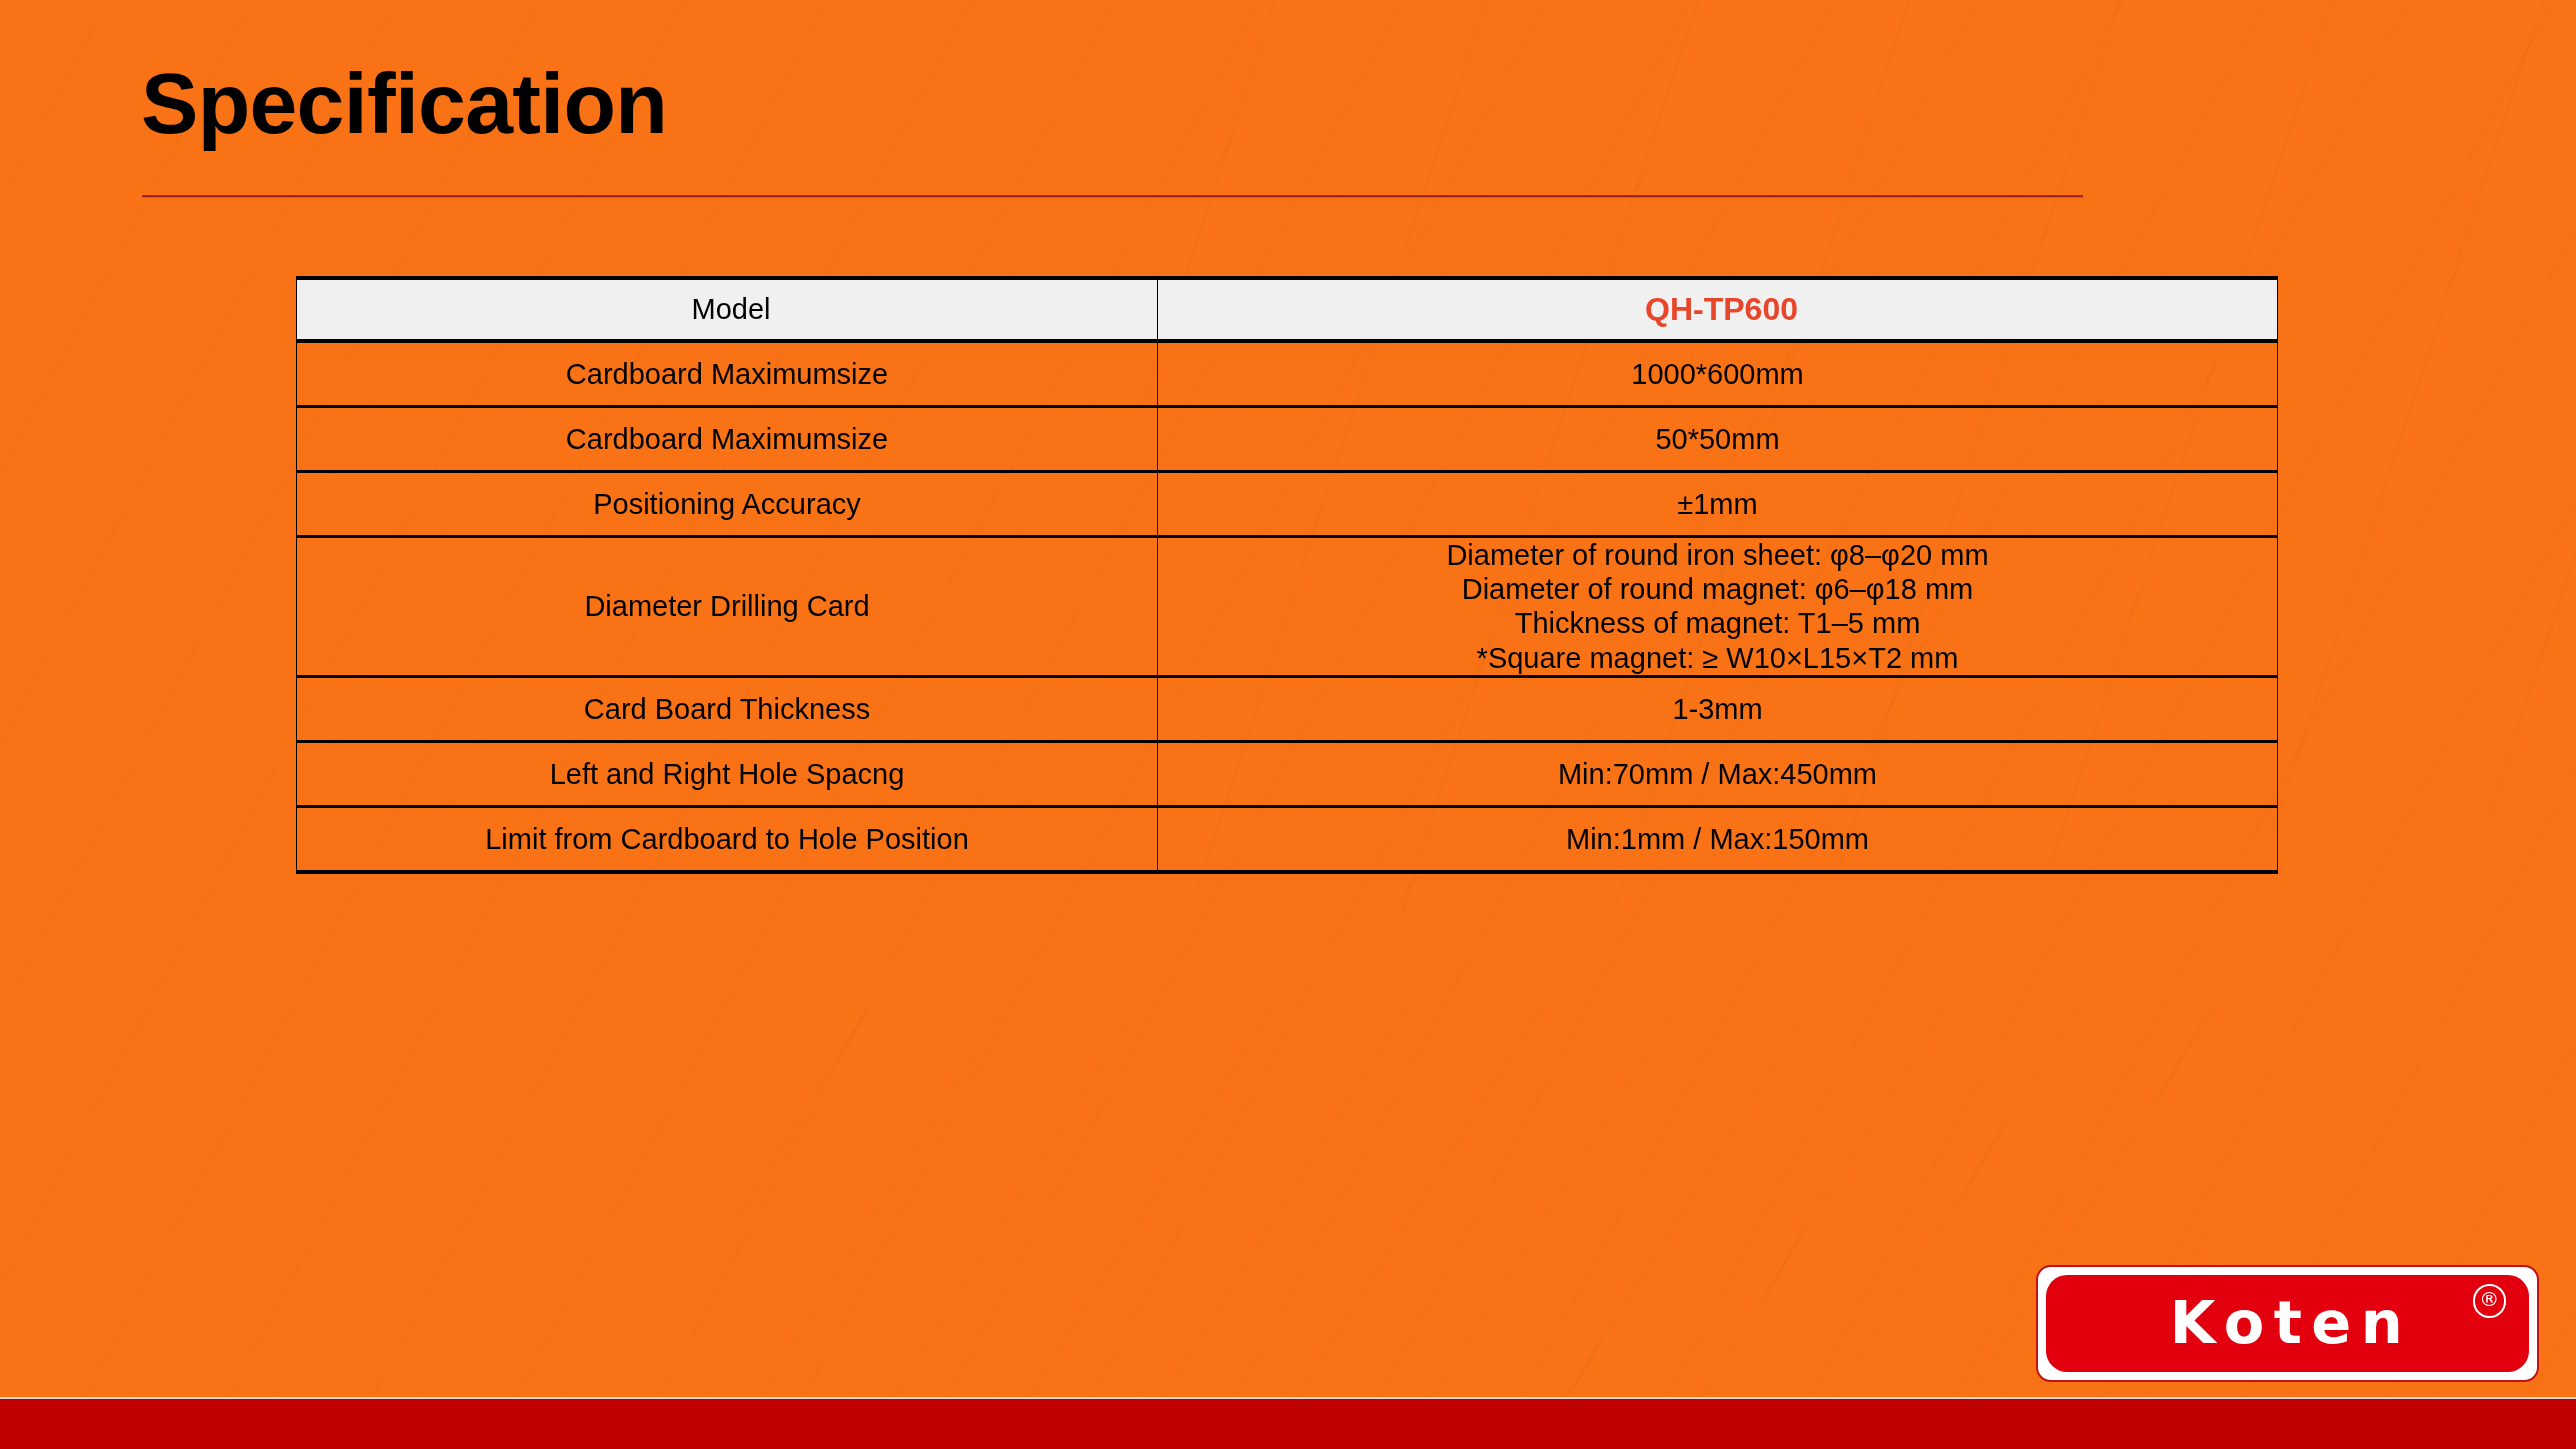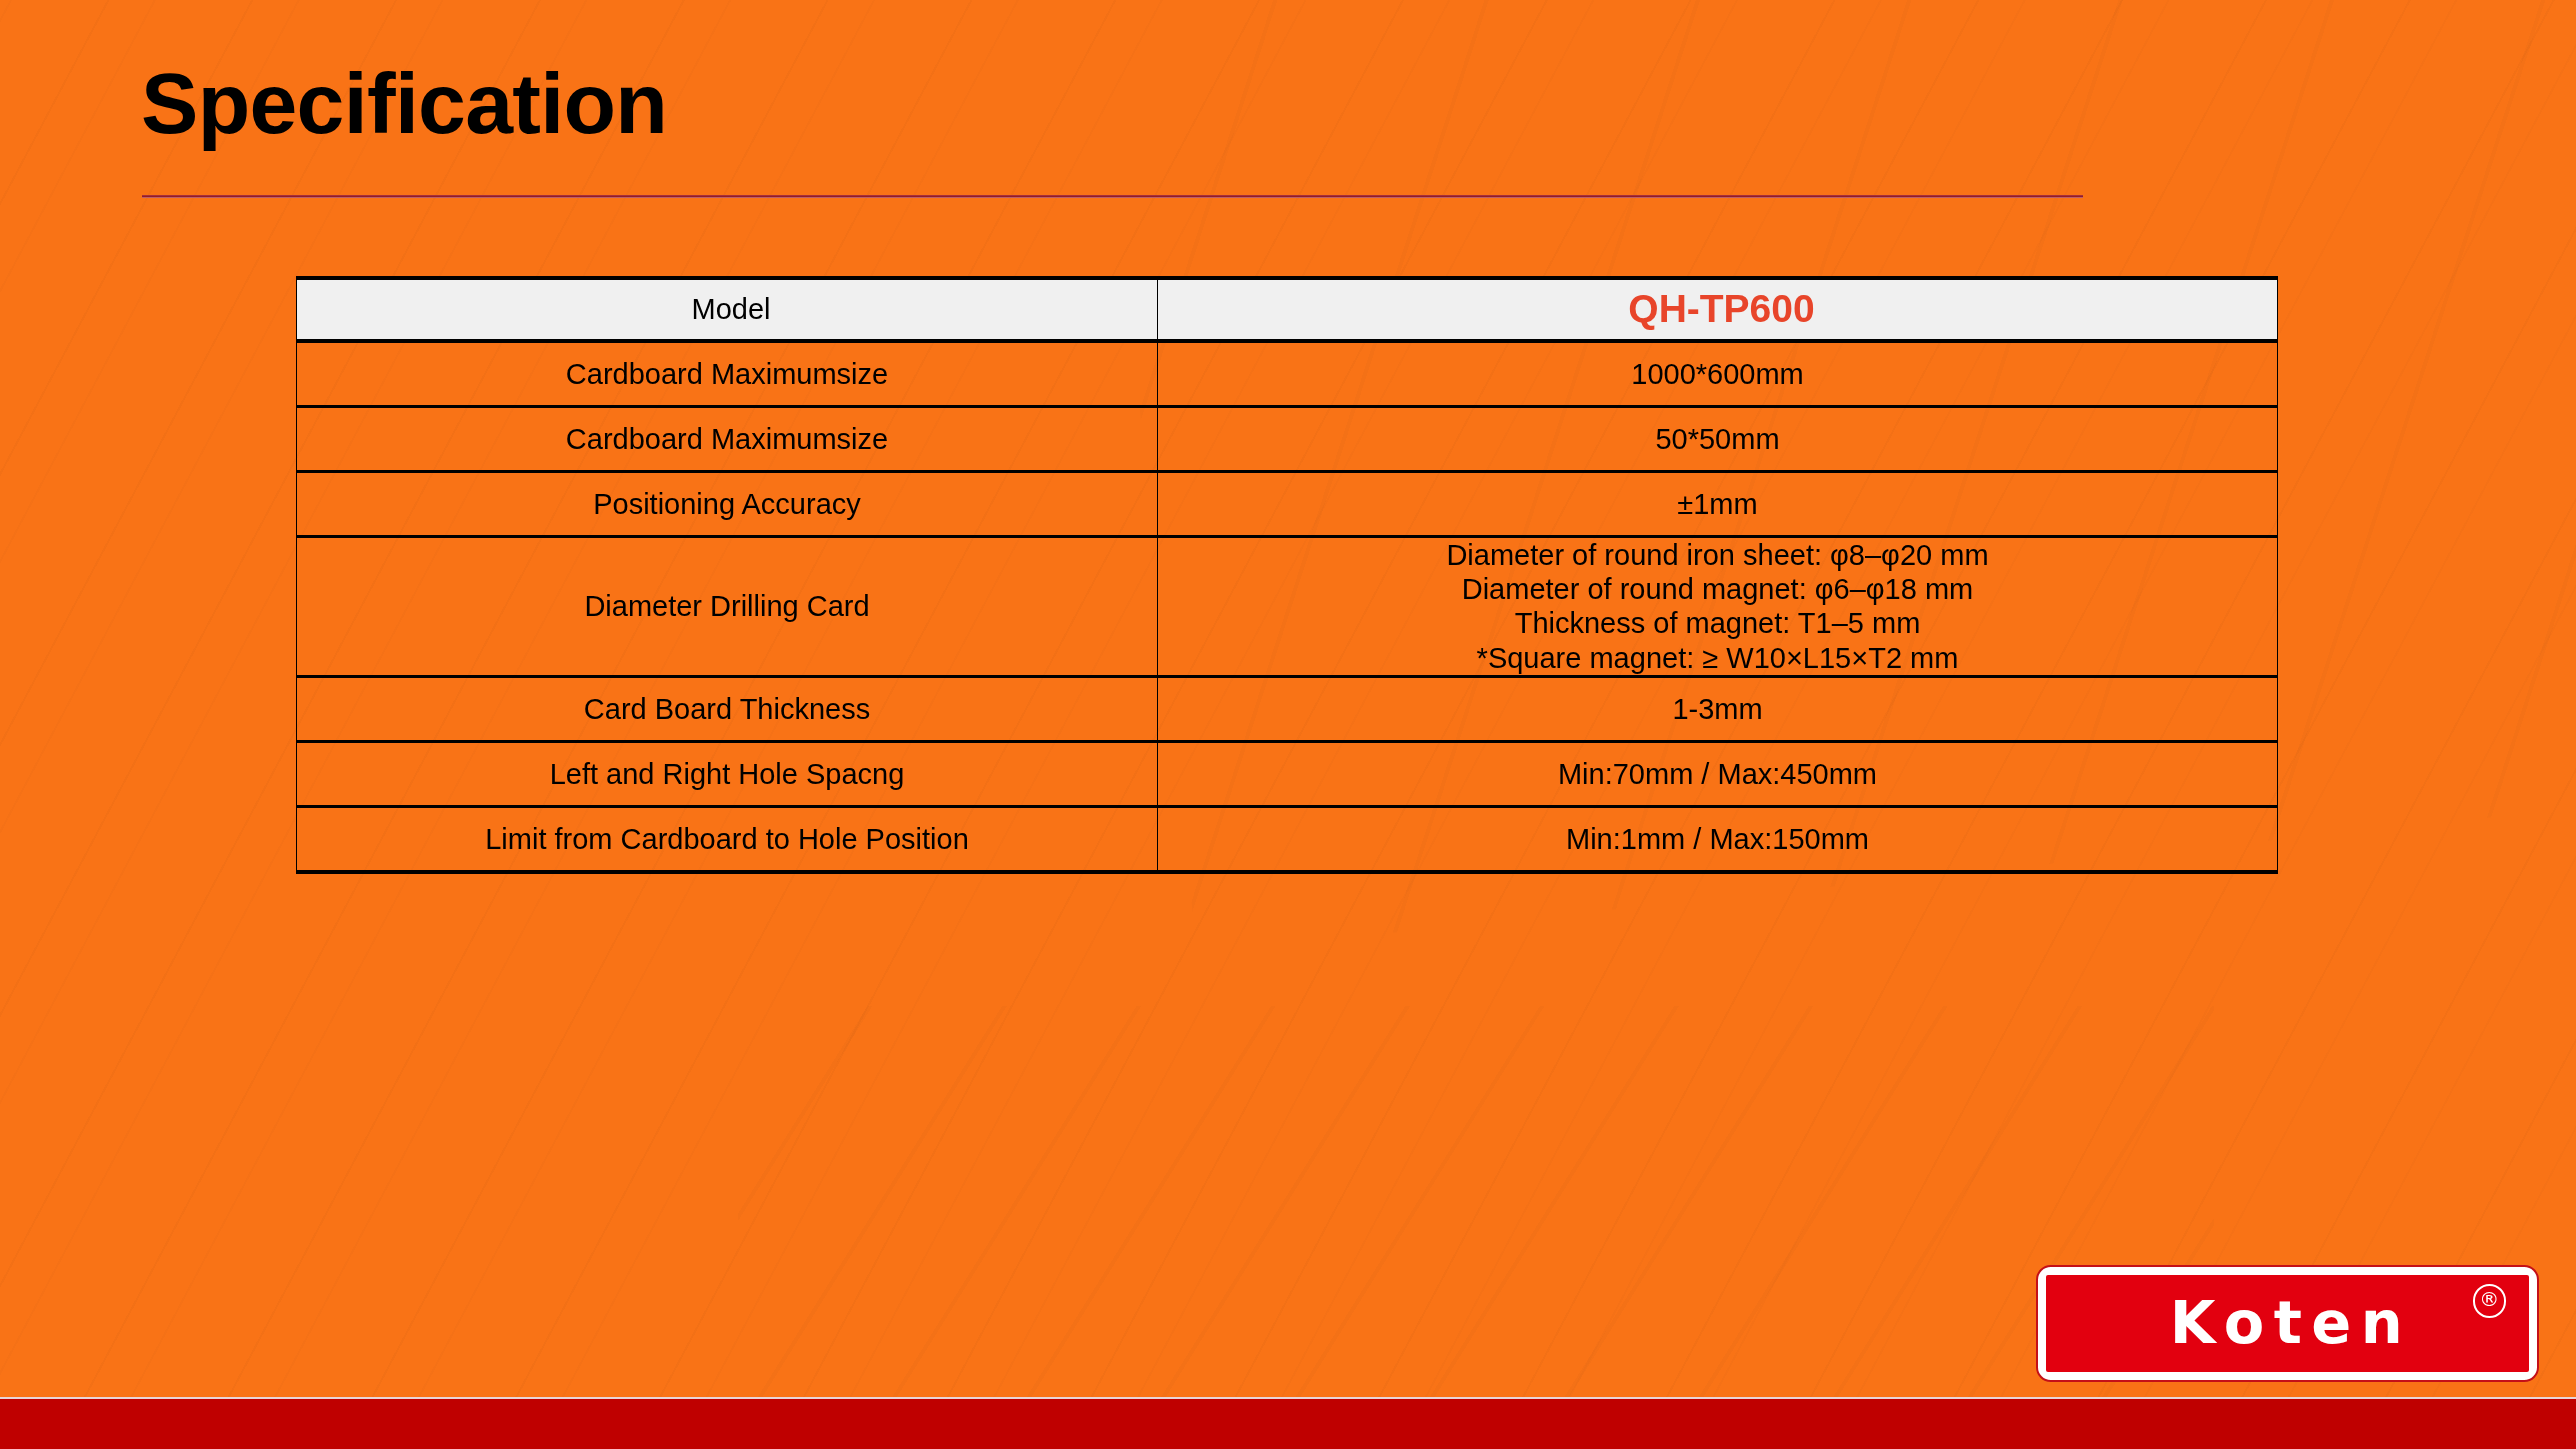--- a/index.html
+++ b/index.html
@@ -127,21 +127,21 @@
 
   .row-header td {
     background: #f0f0f0;
     height: 59px;
     border-top-width: 4px;
     border-bottom-width: 4px;
     padding-left: 8px;
   }
   .row-header .value-cell {
     font-weight: bold;
-    font-size: 39px;
+    font-size: 32px;
   }
 
   .row-std td { height: 62px; border-bottom-width: 3.4px; }
   .row-multi td { height: 126px; border-bottom-width: 3.4px; }
   .row-last td { border-bottom-width: 4px; margin-top: 36px; }
 
   .multi-line { display: block; }
 
   
   .logo {
@@ -153,21 +153,21 @@
     border: 2px solid #c41018;
     border-radius: 14.8px;
     background: #ffffff;
     box-sizing: border-box;
     padding: 8px;
   }
   .logo-inner {
     width: 100%;
     height: 100%;
     background: #e2000f;
-    border-radius: 2px;
+    border-radius: 21px;
     position: relative;
     box-sizing: border-box;
   }
   .logo-text {
     position: absolute;
     left: 0;
     right: 0;
     top: 50%;
     transform: translateY(-52%);
     text-align: center;

